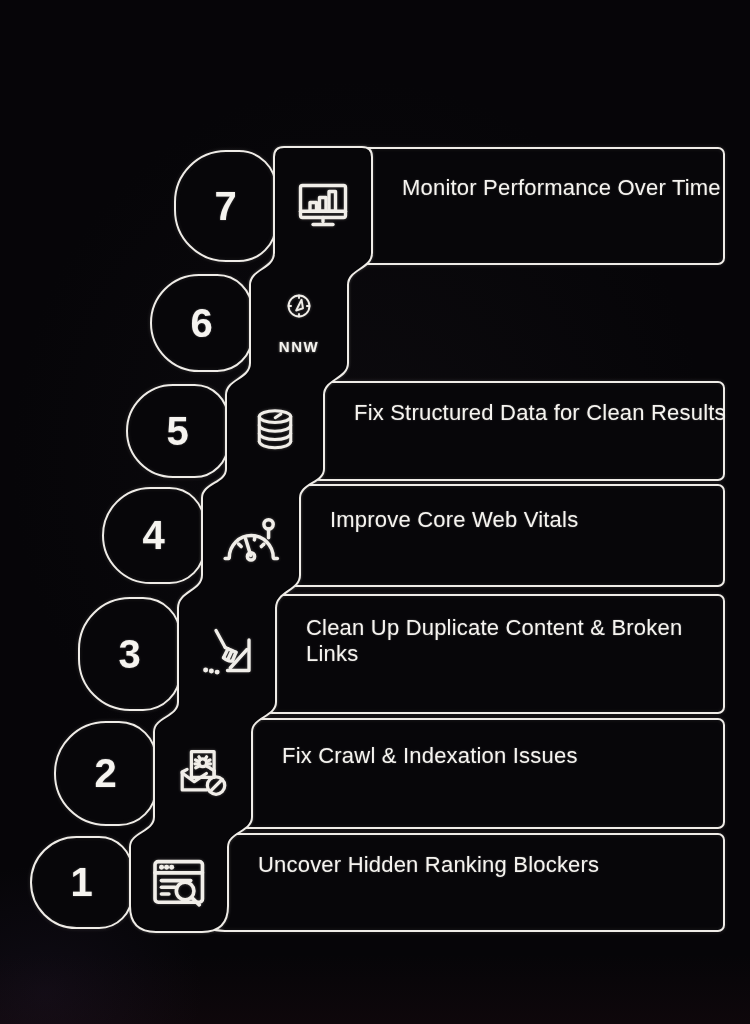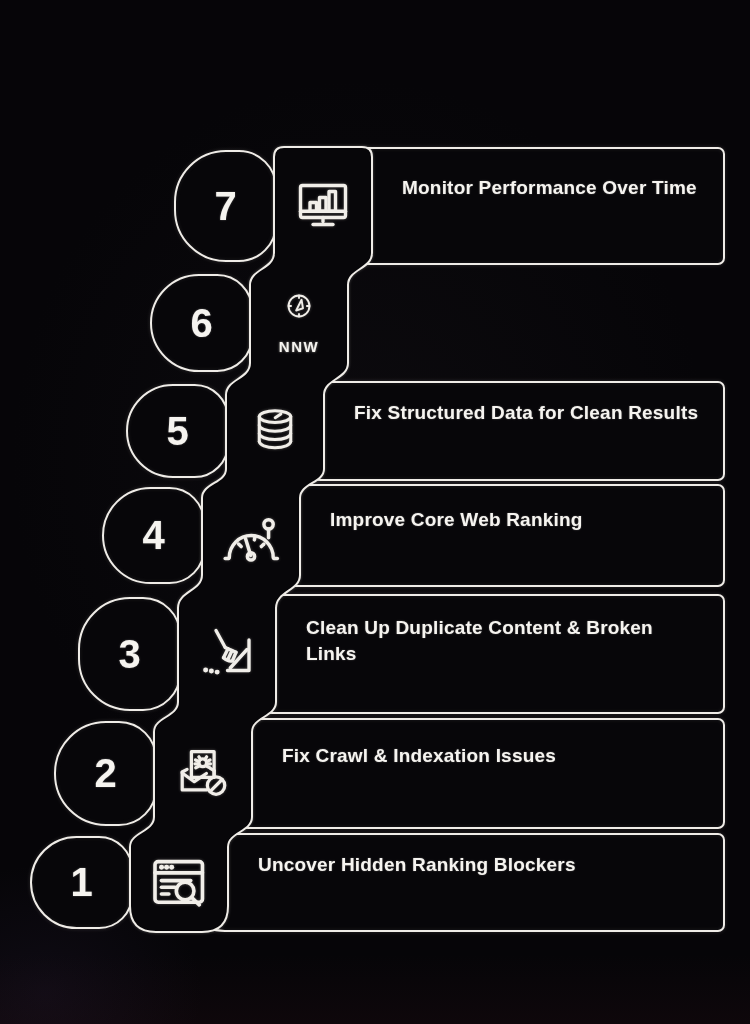--- a/index.html
+++ b/index.html
@@ -26,21 +26,21 @@
     position:absolute;box-sizing:border-box;z-index:1;
     left:var(--cx);top:var(--top);height:var(--h);
     width:calc(725px - var(--cx));
     background:var(--bg);
     border:2px solid var(--line);
     border-radius:46px 7px 7px 46px;
     box-shadow:0 0 4px rgba(240,235,225,.16), inset 0 0 4px rgba(240,235,225,.10);
   }
   .label-text{
     padding:var(--pt) 4px 0 77px;
-    color:var(--text);font-size:19px;font-weight:700;line-height:26px;
+    color:var(--text);font-size:22px;font-weight:400;line-height:26px;
     letter-spacing:.2px;white-space:nowrap;
     text-shadow:0 0 2px rgba(255,252,245,.30);
   }
   .s6 .label-text,.s3 .label-text{white-space:normal;}
   .s6 .label-text{max-width:318px;}
   .s3 .label-text{max-width:392px;}
 
   .bubble{
     position:absolute;box-sizing:border-box;z-index:1;
     left:calc(var(--cx) - 149px);top:calc(var(--top) + 3px);
@@ -79,21 +79,21 @@
 
 <div id="canvas">
 
   <div class="panel s7">
     <div class="label-text">Monitor Performance Over Time</div>
   </div>
   <div class="panel s5">
     <div class="label-text">Fix Structured Data for Clean Results</div>
   </div>
   <div class="panel s4">
-    <div class="label-text">Improve Core Web Ranking</div>
+    <div class="label-text">Improve Core Web Vitals</div>
   </div>
   <div class="panel s2">
     <div class="label-text">Fix Crawl &amp; Indexation Issues</div>
   </div>
   <div class="panel s3">
     <div class="label-text">Clean Up Duplicate Content &amp; Broken Links</div>
   </div>
   <div class="panel s1">
     <div class="label-text">Uncover Hidden Ranking Blockers</div>
   </div>

